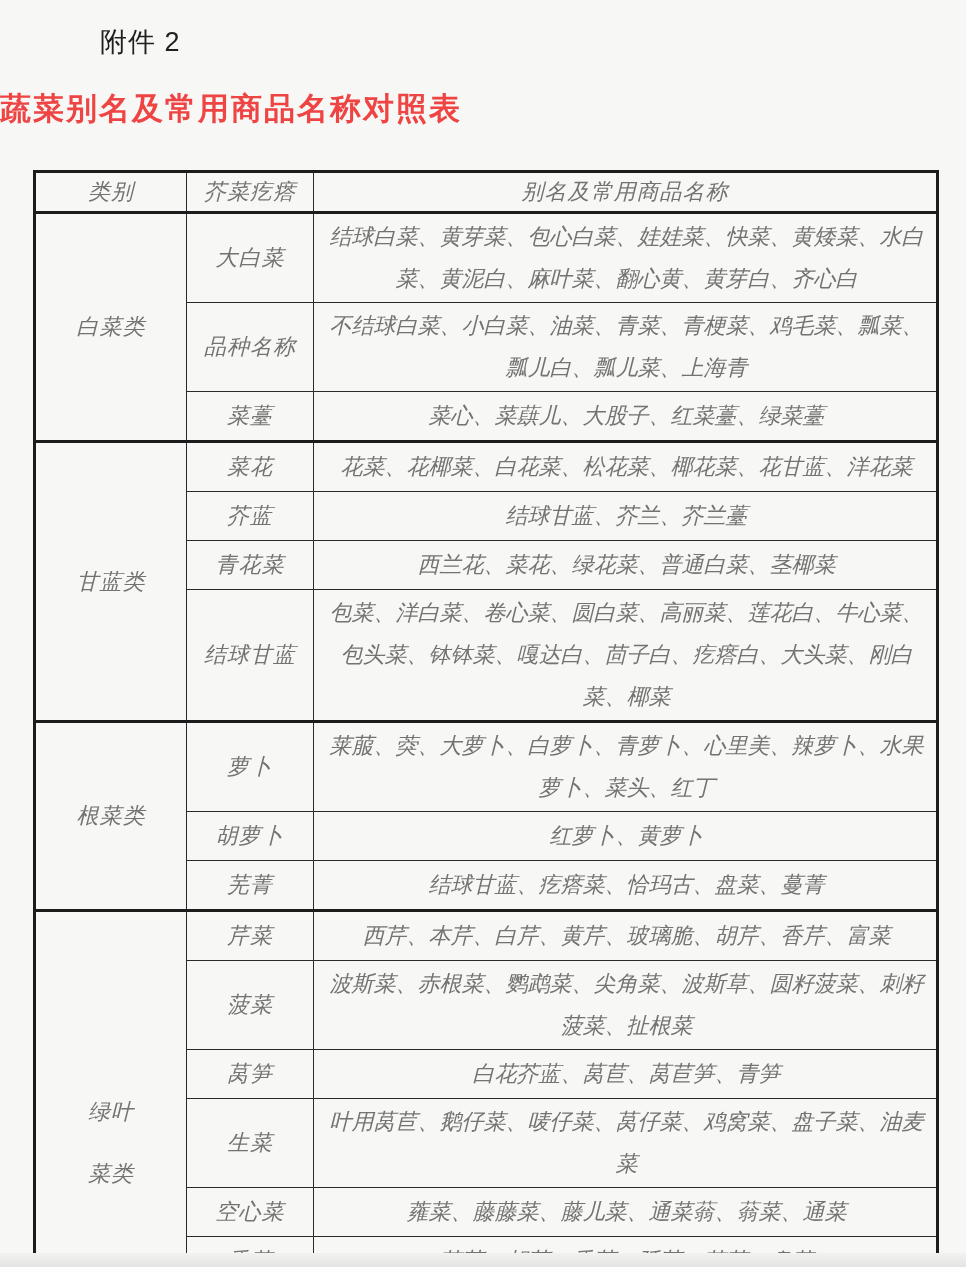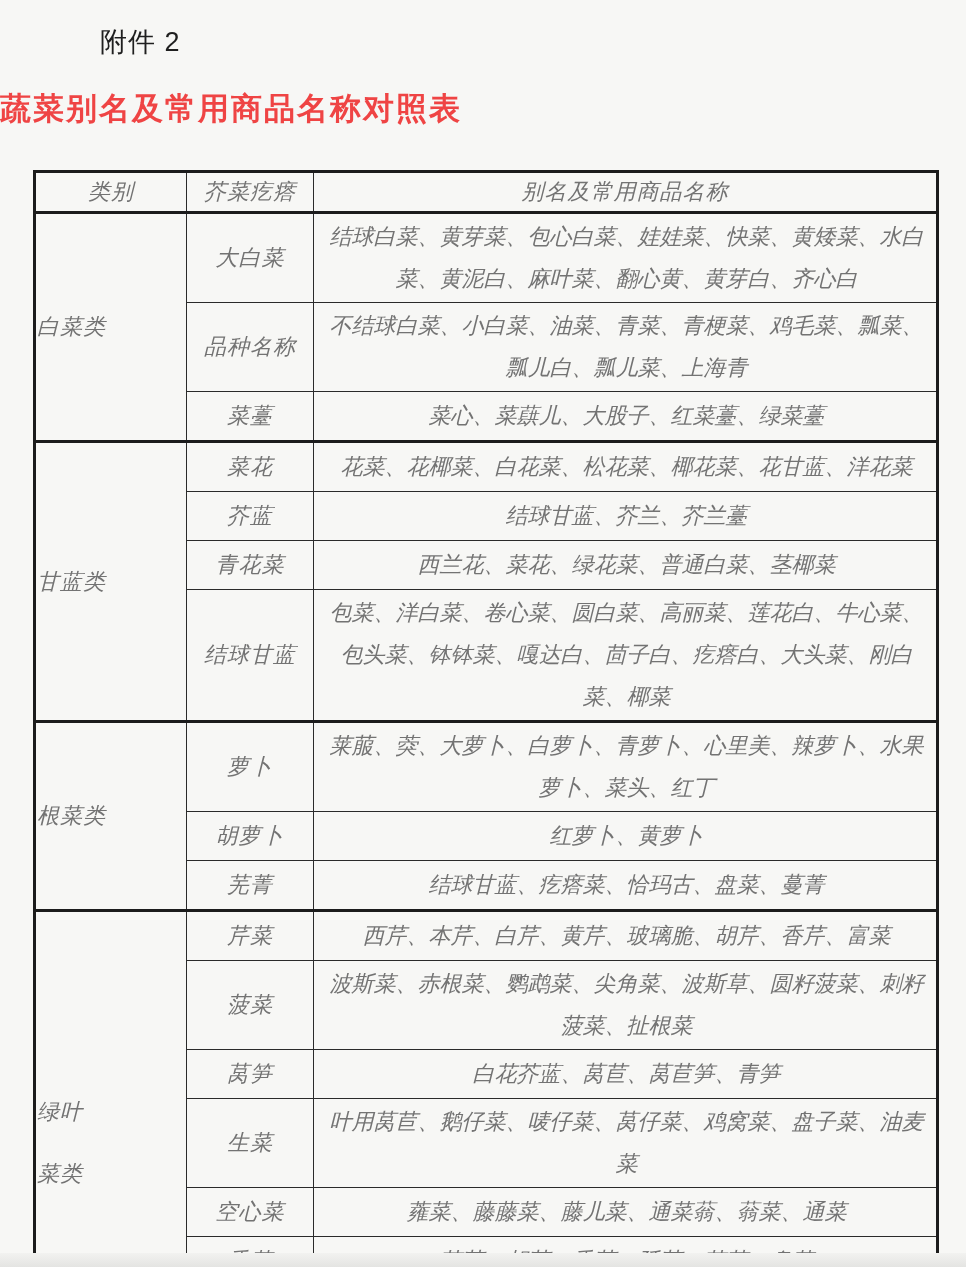--- a/index.html
+++ b/index.html
@@ -58,21 +58,21 @@
   }
   table.alias-table thead tr { height: 41px; }
   table.alias-table thead th {
     font-weight: normal;
     text-align: center;
     border-bottom: 2.4px solid #1c1c1c;
     letter-spacing: 1px;
   }
   tbody.group { border-top: 3px solid #1c1c1c; }
   td.cat {
-    text-align: left;
+    text-align: center;
     letter-spacing: 1px;
     margin-top: 27px;
   }
   td.cat .cat-line {
     line-height: 62px;
   }
   td.variety {
     text-align: center;
     letter-spacing: 1px;
     line-height: 40px;

